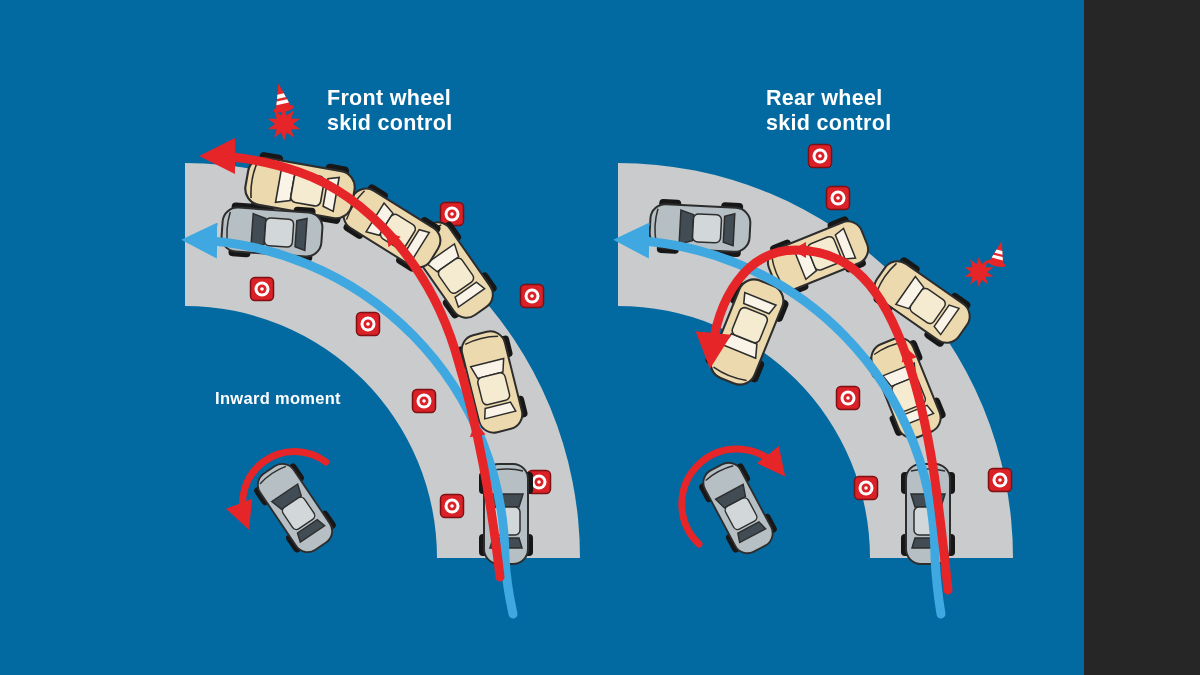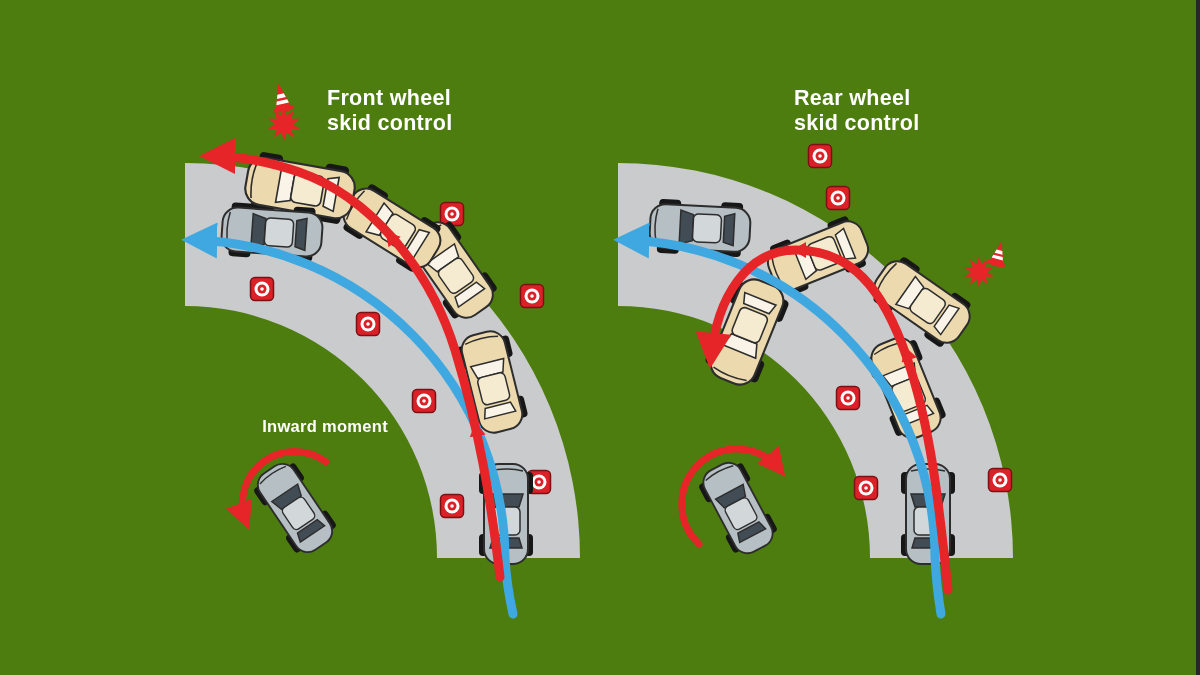--- a/index.html
+++ b/index.html
@@ -1,37 +1,37 @@
 <!DOCTYPE html>
 <html><head>
 <meta charset="utf-8">
 <style>
   html,body{margin:0;padding:0;background:#262626;}
-  .stage{position:relative;width:1196px;height:675px;background:#4d7c0f;overflow:hidden;
+  .stage{position:relative;width:1084px;height:675px;background:#0369a1;overflow:hidden;
          font-family:"Liberation Sans",sans-serif;}
   svg.scene{position:absolute;left:0;top:0;}
   .road{fill:#c9cbcc;}
   .arrow{fill:none;stroke-linecap:round;}
   .arrow.red{stroke:#e52528;stroke-width:9;marker-end:url(#ah-red);}
   .arrow.blue{stroke:#3fa8e0;stroke-width:9;marker-end:url(#ah-blue);}
   .arrow.thin{stroke-width:7;}
   .midhead{fill:#e52528;}
   .wheel{fill:#171717;}
   .carbody{fill:var(--cb);stroke:#2d2d2d;stroke-width:2;}
   .glass{fill:var(--cw);stroke:#2d2d2d;stroke-width:1.5;}
   .roof{fill:var(--cr);stroke:#2d2d2d;stroke-width:1.5;}
   .trim{fill:none;stroke:#2d2d2d;stroke-width:1.5;}
   .car-gray{--cb:#b6bfc4;--cr:#d2d8da;--cw:#414c54;}
   .car-beige{--cb:#ecd9ae;--cr:#f5ebd0;--cw:#f9f4e7;}
   .title{position:absolute;color:#fff;font-weight:bold;font-size:21.5px;line-height:1.15;letter-spacing:.3px;}
   .title span{display:block;}
   #title-front{left:327px;top:86px;}
-  #title-rear{left:766px;top:86px;margin-left:28px;}
+  #title-rear{left:766px;top:86px;}
   .moment{position:absolute;color:#fff;font-weight:bold;font-size:16.5px;width:220px;text-align:center;letter-spacing:.3px;}
-  #moment-front{left:168px;top:417px;text-align:right;}
+  #moment-front{left:168px;top:389px;}
   #moment-rear{left:612px;top:413px;}
 </style>
 </head>
 <body>
 
 <div class="stage">
 
   <svg class="scene" width="1200" height="675" viewBox="0 0 1200 675">
     <defs>
       <marker id="ah-red" viewBox="0 0 10 10" refX="7" refY="5" markerWidth="4" markerHeight="4" orient="auto">

